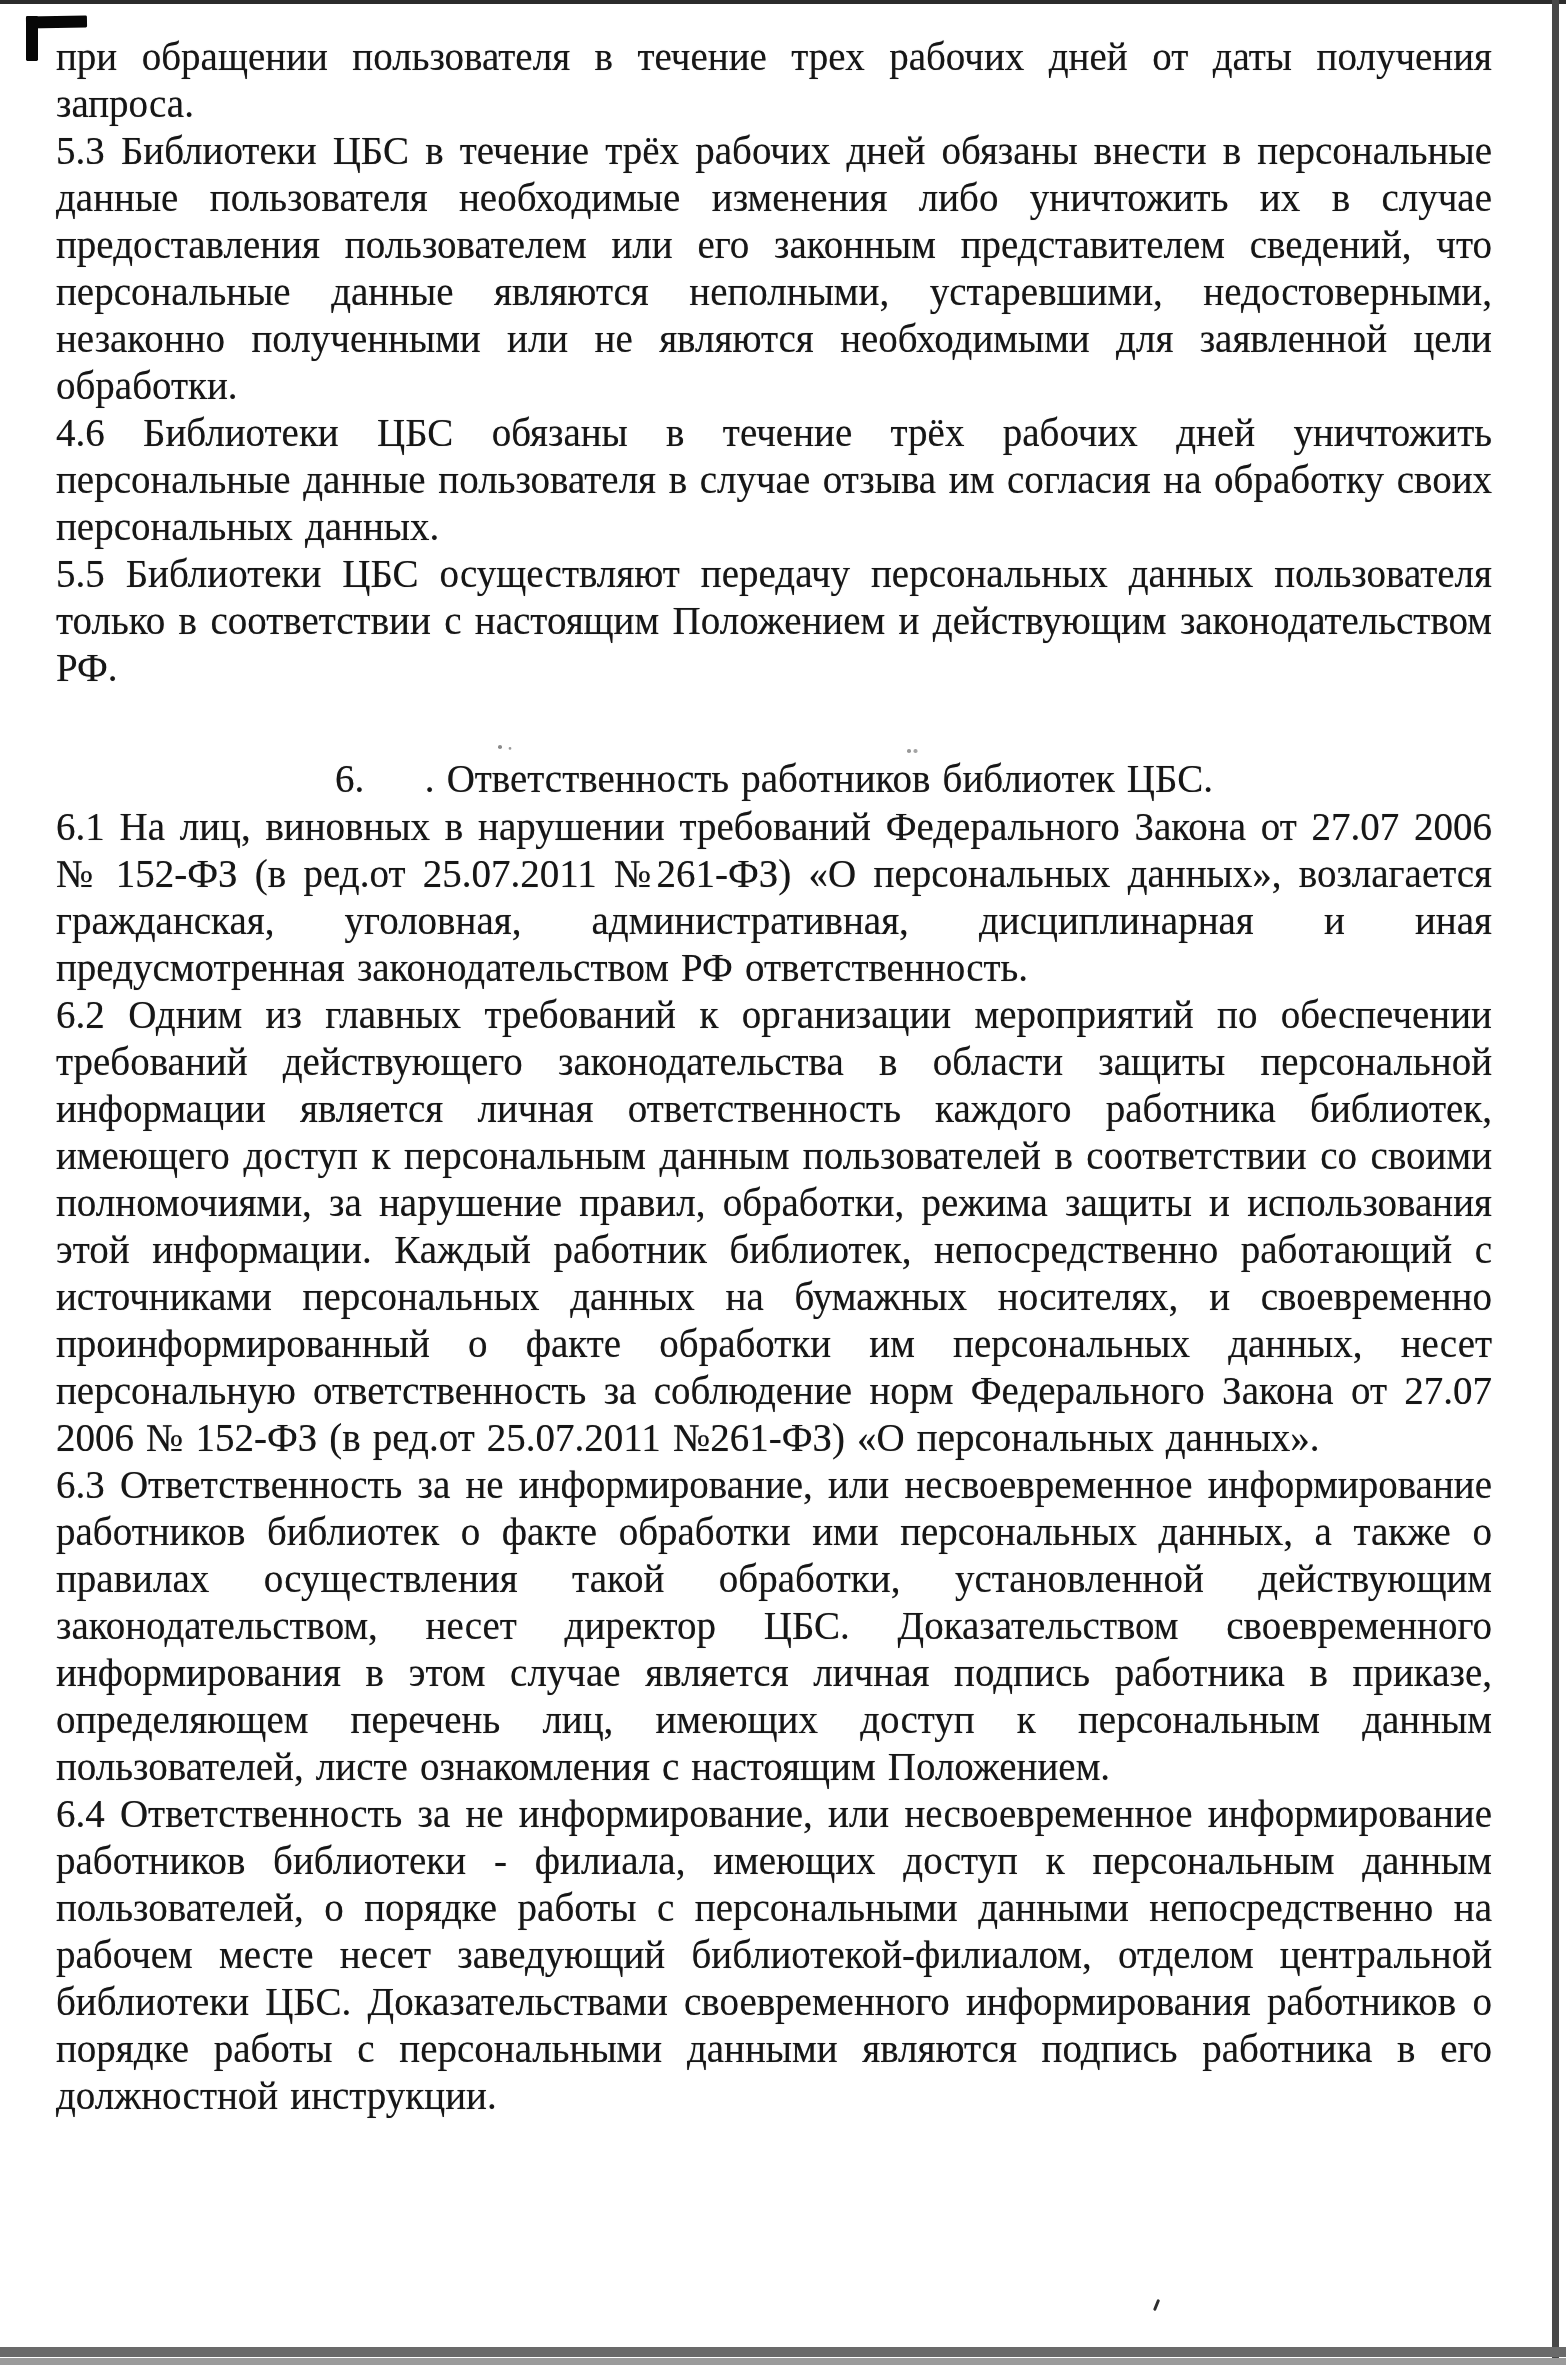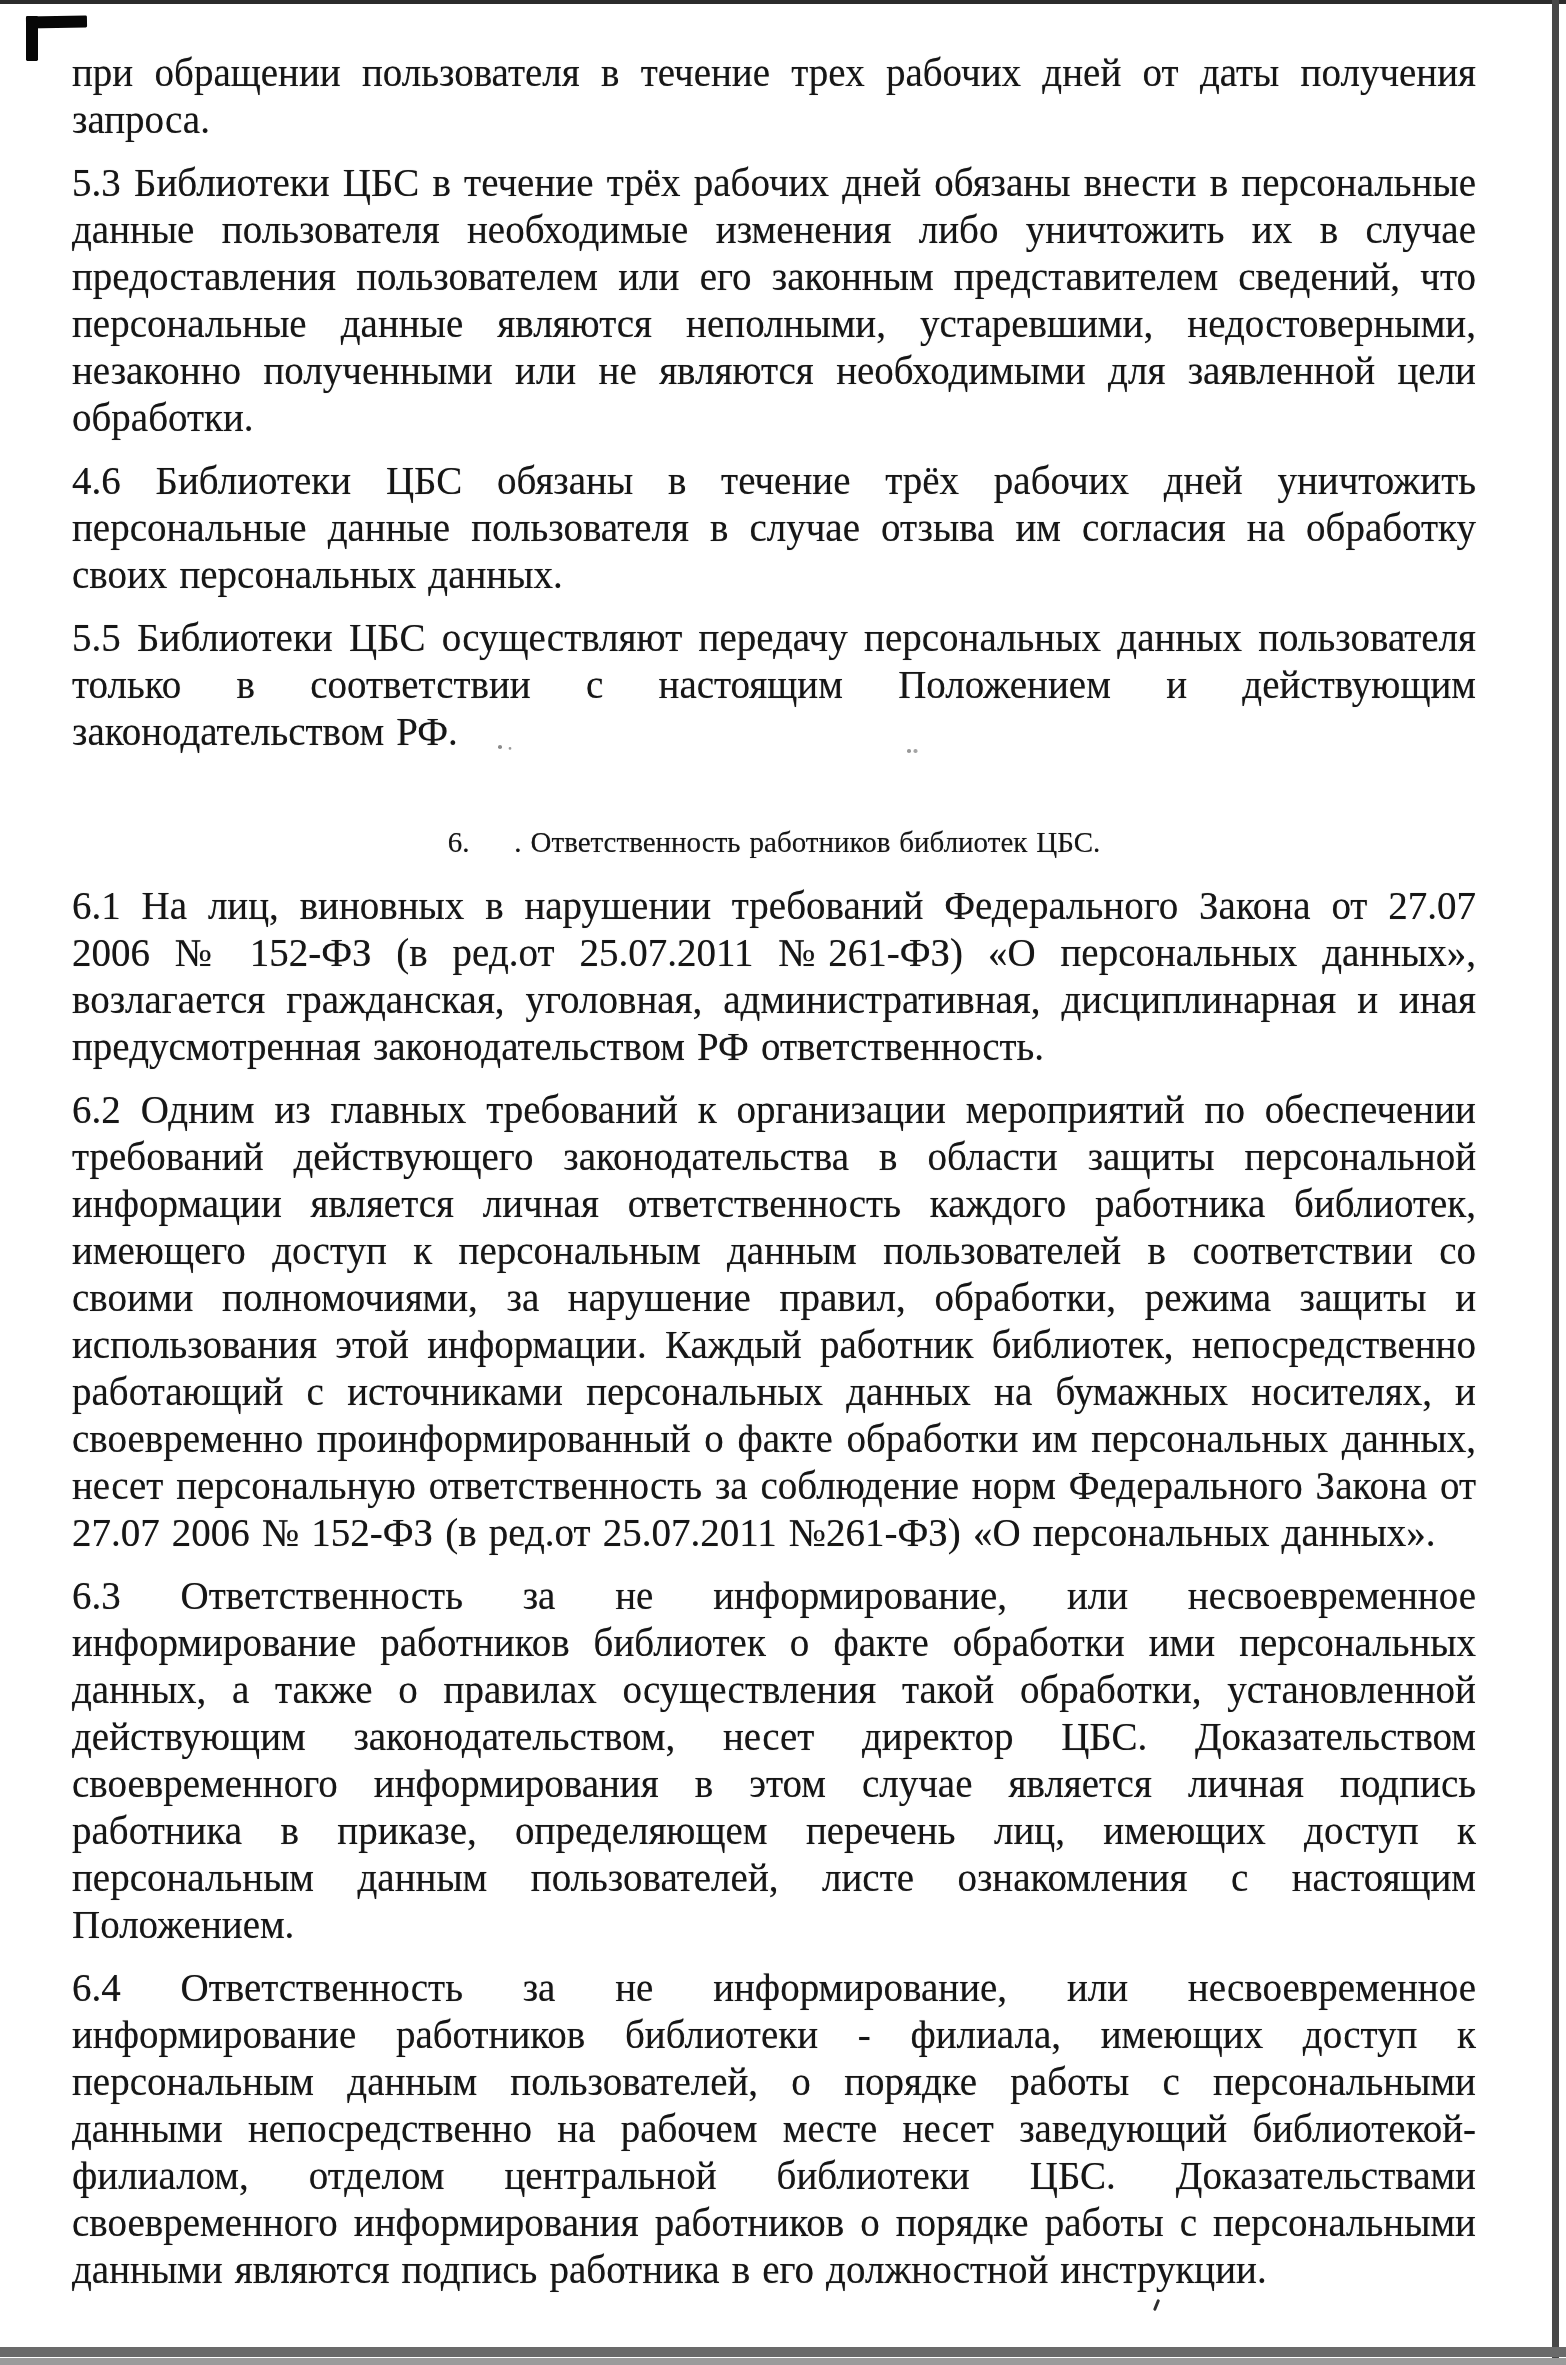--- a/index.html
+++ b/index.html
@@ -19,27 +19,27 @@
     position: absolute;
     left: 56px;
     top: 33px;
     width: 1436px;
     color: #161616;
     font-size: 39px;
     line-height: 47px;
     text-shadow: 0 0 0.7px rgba(30,30,30,0.55);
   }
   .para {
-    margin: 16px;
+    margin: 0;
     text-align: justify;
     word-spacing: 0.06em;
   }
   .heading {
-    margin: 64px 0 16px 0;
-    font-size: 29px;
+    margin: 64px 0 1px 0;
+    font-size: 39px;
     font-weight: normal;
     line-height: 47px;
     text-align: center;
     word-spacing: 0.06em;
     white-space: pre-wrap;
   }
   
   .artifact { position: absolute; }
   .top-edge-line   { left: 0; top: 0; width: 1566px; height: 4.3px; background: #2c2c2c; }
   .corner-mark-h   { left: 26px; top: 16px; width: 61px; height: 12.3px; background: #070707; transform: rotate(-1deg); border-radius: 1.4px; }

